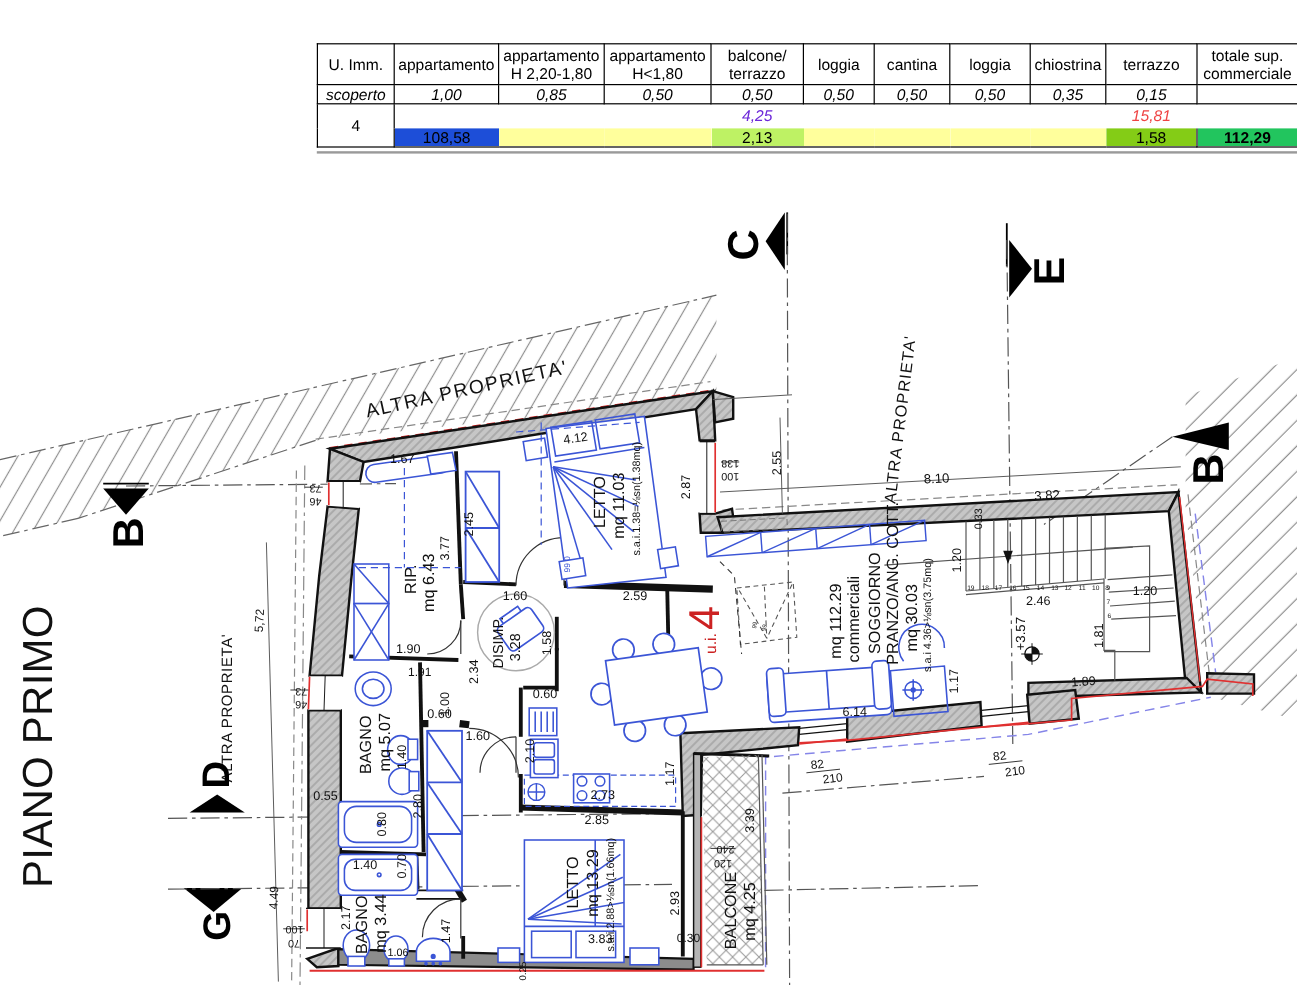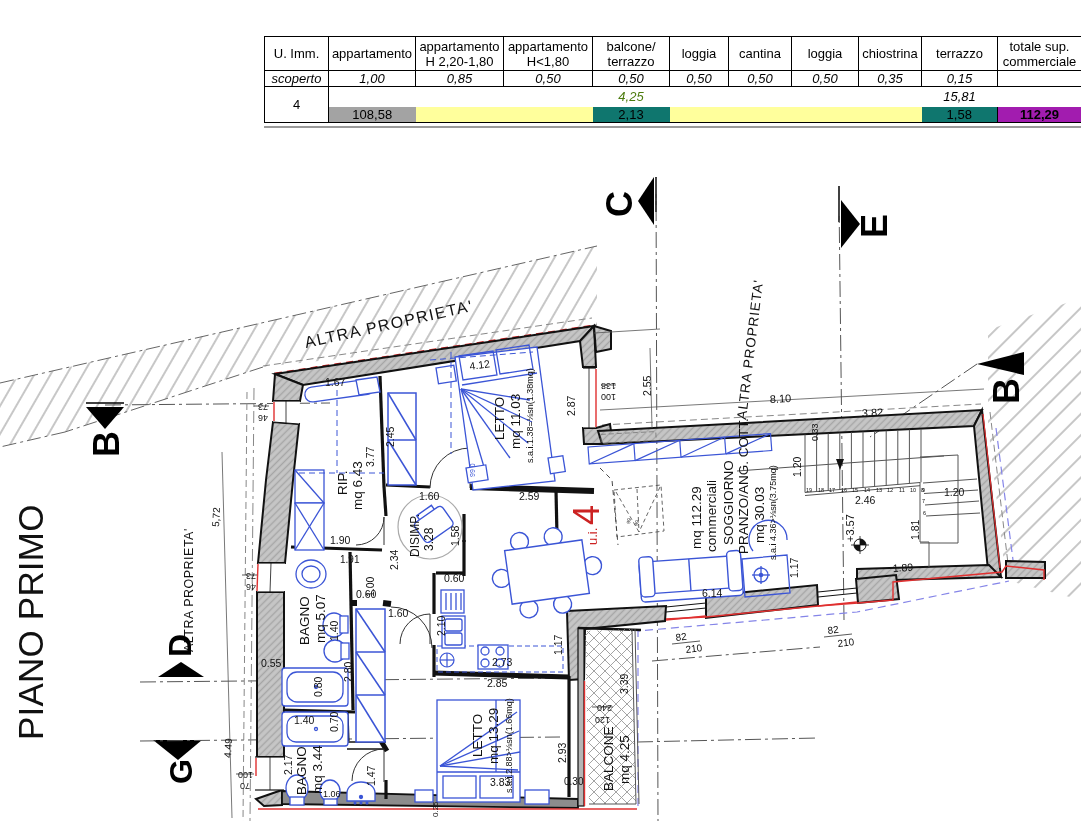--- a/index.html
+++ b/index.html
@@ -52,39 +52,39 @@
             <td>0,50</td>
             <td>0,35</td>
             <td>0,15</td>
             <td></td>
 </tr>
 <tr style="height:20px;">
 <td rowspan="2" style="border-bottom:1px solid #000;">4</td>
 <td style="border-bottom:none;border-right:none;"></td>
 <td style="border-bottom:none;border-left:none;border-right:none;"></td>
 <td style="border-bottom:none;border-left:none;border-right:none;"></td>
-<td style="border-bottom:none;border-left:none;border-right:none;color:#4d7c0f;font-style:italic;">4,25</td>
+<td style="border-bottom:none;border-left:none;border-right:none;color:#6d28d9;font-style:italic;">4,25</td>
 <td style="border-bottom:none;border-left:none;border-right:none;"></td>
 <td style="border-bottom:none;border-left:none;border-right:none;"></td>
 <td style="border-bottom:none;border-left:none;border-right:none;"></td>
 <td style="border-bottom:none;border-left:none;border-right:none;"></td>
-<td style="border-bottom:none;border-left:none;border-right:none;color:#000000;font-style:italic;">15,81</td>
+<td style="border-bottom:none;border-left:none;border-right:none;color:#ef4444;font-style:italic;">15,81</td>
 <td style="border-bottom:none;border-left:none;"></td>
 </tr>
 <tr style="height:16px;">
-<td style="background:#a3a3a3;border-top:none;border-right:none;">108,58</td>
+<td style="background:#1d4ed8;border-top:none;border-right:none;">108,58</td>
 <td style="background:#ffff9c;border-top:none;border-left:none;border-right:none;"></td>
 <td style="background:#ffff9c;border-top:none;border-left:none;border-right:none;"></td>
-<td style="background:#0f766e;border-top:none;border-left:none;border-right:none;">2,13</td>
+<td style="background:#bef264;border-top:none;border-left:none;border-right:none;">2,13</td>
 <td style="background:#ffff9c;border-top:none;border-left:none;border-right:none;"></td>
 <td style="background:#ffff9c;border-top:none;border-left:none;border-right:none;"></td>
 <td style="background:#ffff9c;border-top:none;border-left:none;border-right:none;"></td>
 <td style="background:#ffff9c;border-top:none;border-left:none;border-right:none;"></td>
-<td style="background:#0f766e;border-top:none;border-left:none;">1,58</td>
-<td style="background:#a21caf;border-top:none;font-weight:bold;">112,29</td>
+<td style="background:#84cc16;border-top:none;border-left:none;">1,58</td>
+<td style="background:#22c55e;border-top:none;font-weight:bold;">112,29</td>
 </tr>
 </tbody>
       </table>
 </div>
 
 <div style="position:absolute;left:264px;top:126px;width:817px;height:2px;background:#9a9a9a;"></div>
 
 <svg width="1081" height="821" viewBox="0 0 1081 821">
 <defs>
 <pattern id="bandhatch" width="14" height="14" patternUnits="userSpaceOnUse" patternTransform="rotate(30)">

